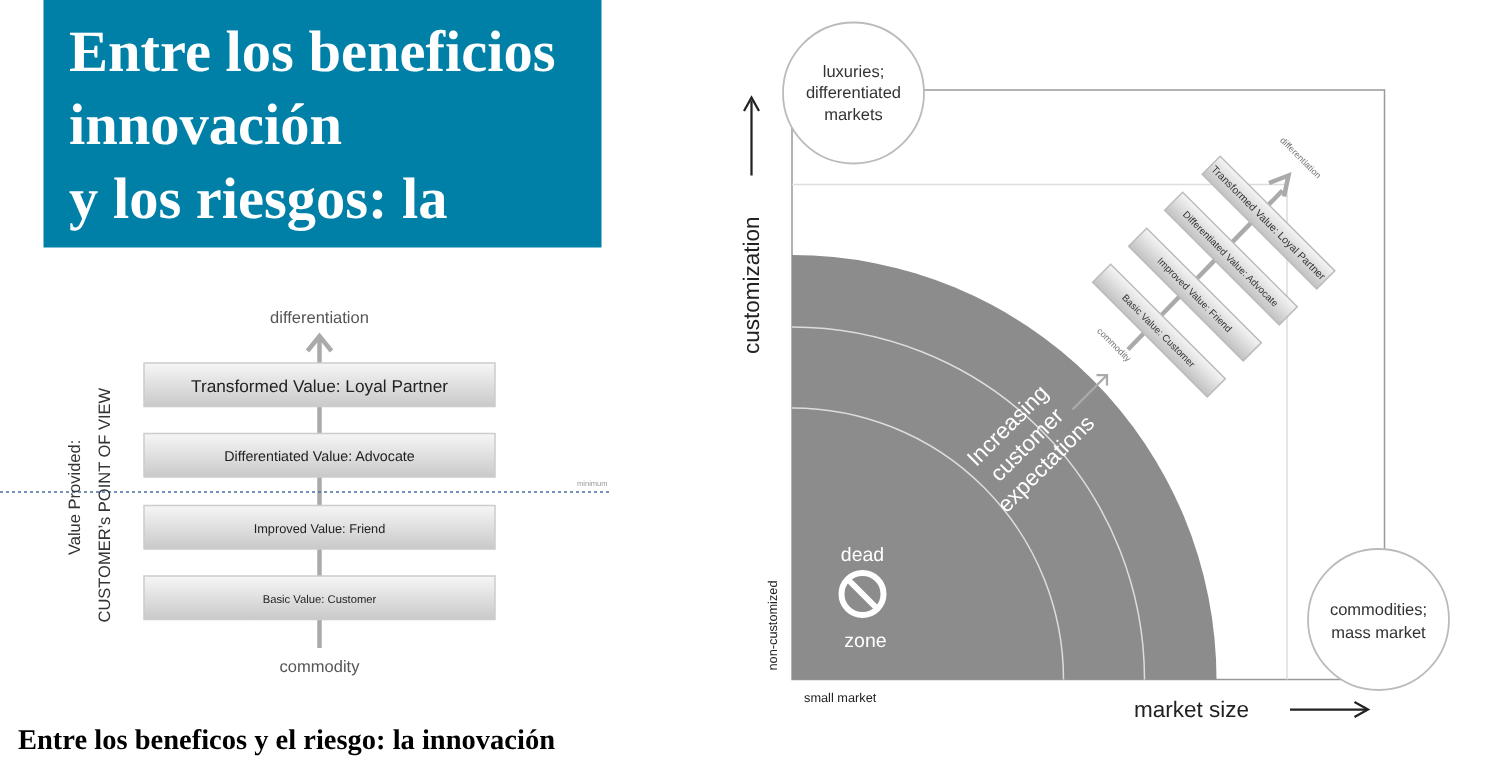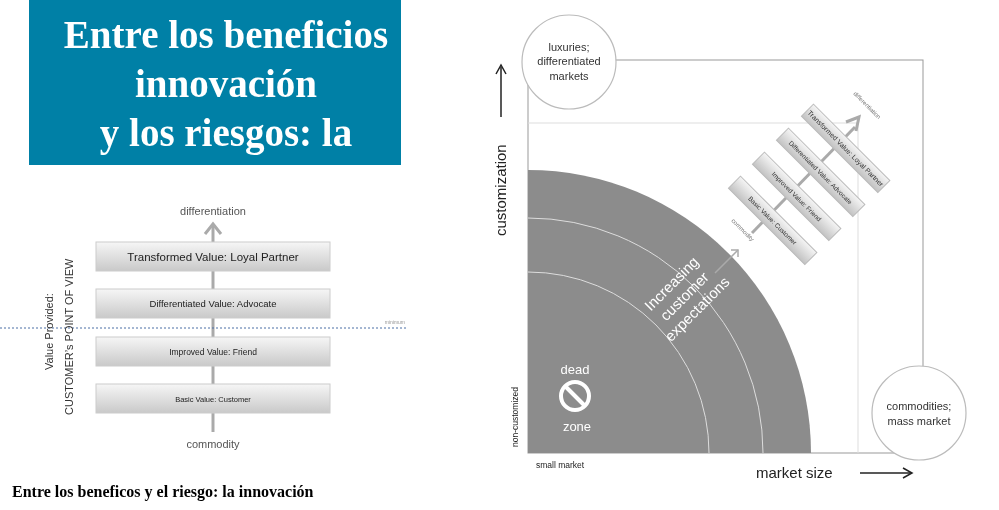--- a/index.html
+++ b/index.html
@@ -1,19 +1,19 @@
 <!DOCTYPE html>
 <html><head>
 <meta charset="utf-8">
 <style>
   html,body{margin:0;padding:0;background:#fff;}
   body{width:999px;height:510px;position:relative;overflow:hidden;font-family:"Liberation Sans",sans-serif;}
-  .title-box{position:absolute;left:29px;top:0;width:372px;height:165px;background:#0080a6;text-align:center;}
+  .title-box{position:absolute;left:29px;top:0;width:372px;height:165px;background:#0080a6;}
   .title-text{position:absolute;left:17px;top:10px;width:360px;color:#fff;font-family:"Liberation Serif",serif;font-weight:bold;font-size:39px;line-height:49px;}
-  .caption{position:absolute;left:12px;top:483px;font-family:"Liberation Serif",serif;font-weight:bold;font-size:16px;color:#000;}
+  .caption{position:absolute;left:12px;top:483px;font-family:"Liberation Serif",serif;font-weight:bold;font-size:19px;color:#000;}
   svg text{font-family:"Liberation Sans",sans-serif;}
 </style>
 </head>
 <body>
 
 <div class="title-box">
   <div class="title-text">
     <div>Entre los beneficios</div>
     <div>innovación</div>
     <div>y los riesgos: la</div>

